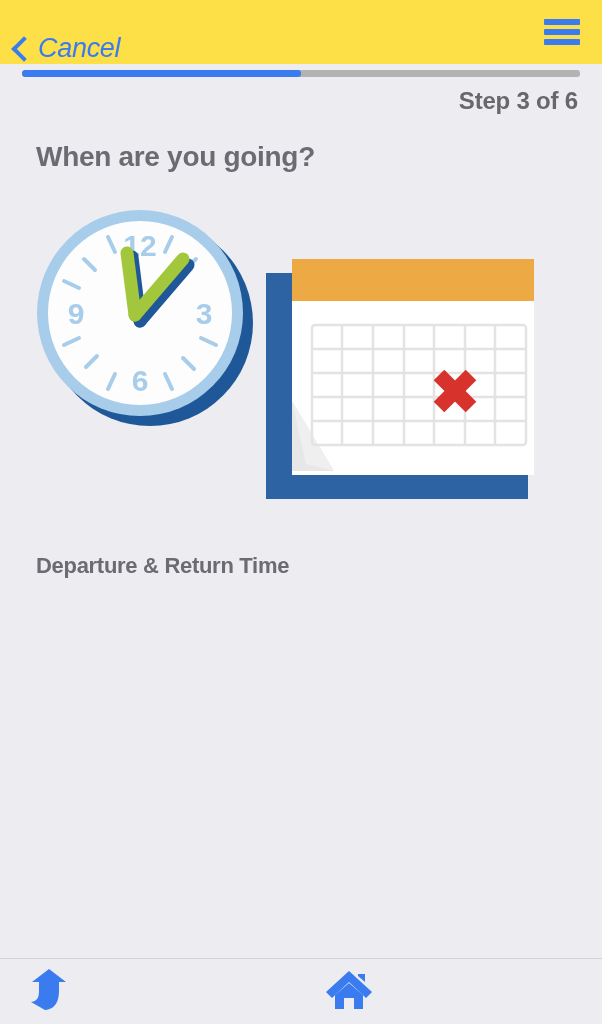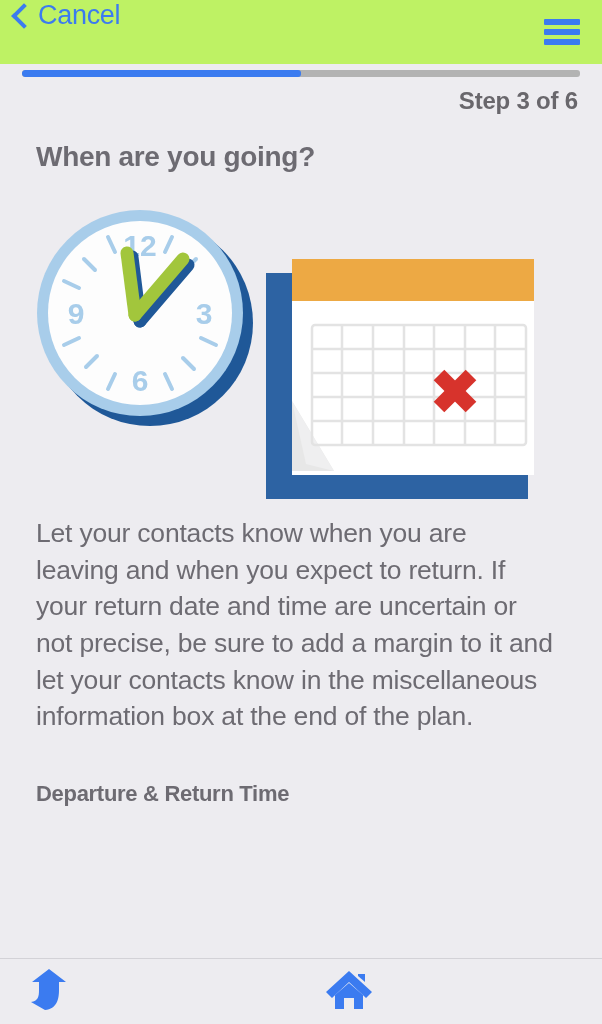--- a/index.html
+++ b/index.html
@@ -14,22 +14,23 @@
     font-family: "Liberation Sans", sans-serif;
     background: #edecf0;
     position: relative;
   }
 
   
   .header {
     height: 64px;
     position: relative;
     display: flex;
-    align-items: flex-start;
-    background: #bef264;
+    align-items: flex-end;
+    background: #fde047;
+    font-style: italic;
   }
 
   .cancel-btn {
     display: flex;
     align-items: center;
     gap: 8px;
     margin-left: 10px;
     cursor: pointer;
     background: none;
     border: none;
@@ -285,21 +286,20 @@
         </g>
 
         <g stroke="#d7332c" stroke-width="15" stroke-linecap="butt">
           <line x1="173" y1="116" x2="205" y2="148"></line>
           <line x1="205" y1="116" x2="173" y2="148"></line>
         </g>
       </svg>
     </div>
   </div>
 
-  <p class="body-text">Let your contacts know when you are leaving and when you expect to return. If your return date and time are uncertain or not precise, be sure to add a margin to it and let your contacts know in the miscellaneous information box at the end of the plan.</p>
 
   <div class="sub-heading">Departure &amp; Return Time</div>
 
 </div>
 
 <div class="toolbar">
 
   <div class="toolbar-btn back">
     <span>
       <svg width="40" height="42" viewBox="0 0 40 42">

